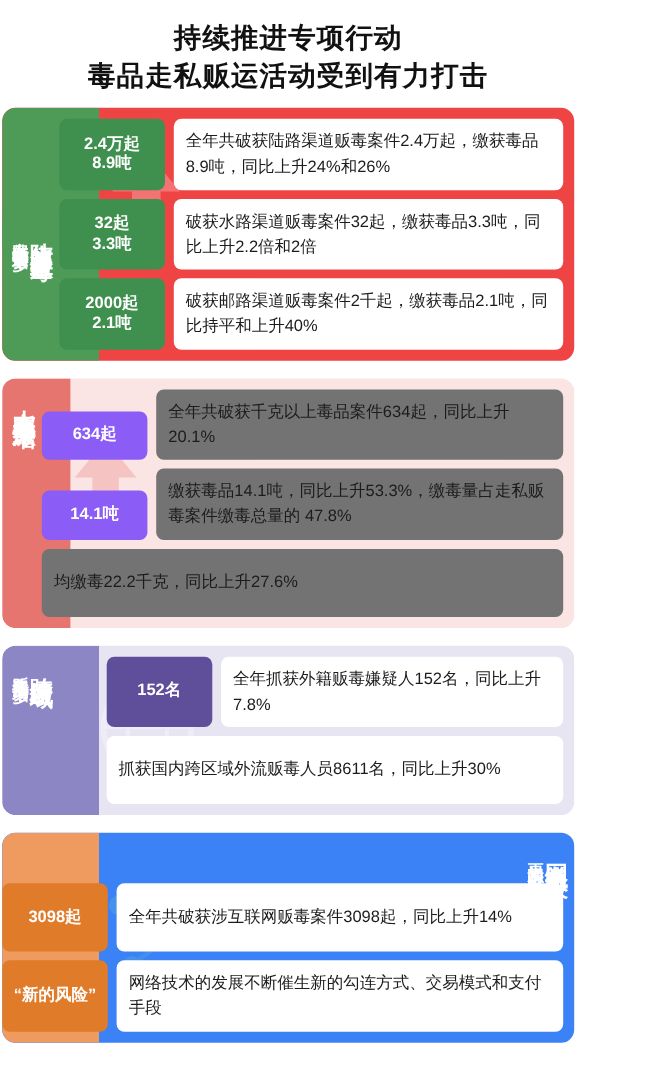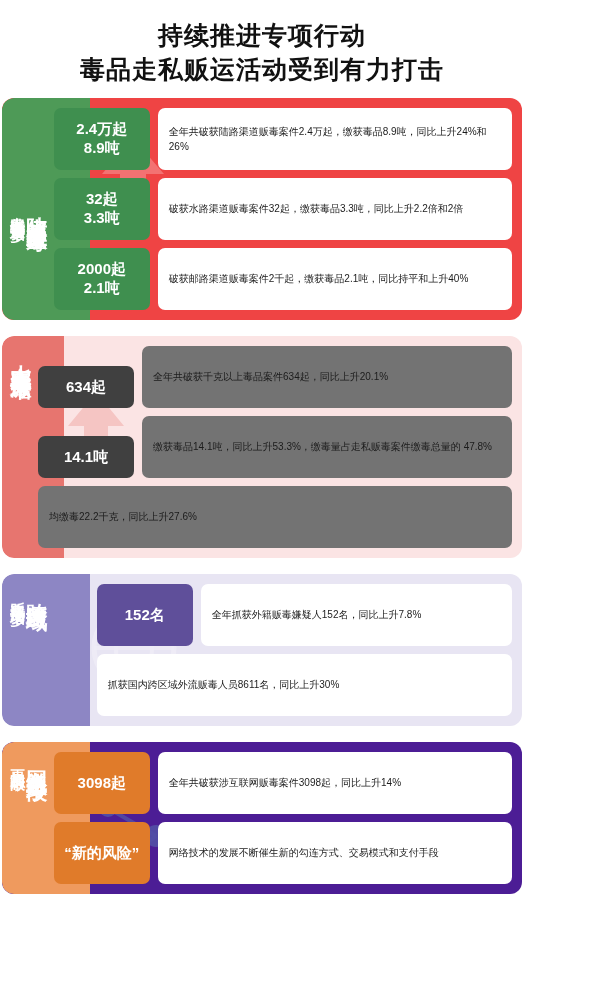--- a/index.html
+++ b/index.html
@@ -98,21 +98,21 @@
     padding: 4px 2px;
     box-sizing: border-box;
   }
   .chip .l2 {
     display: block;
   }
   .desc {
     flex: 1 1 auto;
     background: #ffffff;
     border-radius: 7px;
-    font-size: 10px;
+    font-size: 15px;
     line-height: 1.55;
     padding: 9px 11px;
     display: flex;
     align-items: center;
     box-sizing: border-box;
     color: #1c1c1c;
   }
   
   .deco {
     position: absolute;
@@ -123,30 +123,30 @@
   
   .s-green { background: #ef4444; align-items: center; }
   .s-green .vlabel { background: #4e9a57; border-radius: 12px 0 0 12px; }
   .s-green .vtext.big { color: #ffffff; }
   .s-green .vtext.small { color: #ffffff; }
   .s-green .chip { background: #3f8f4f; }
 
   .s-red { background: #fbe4e4; }
   .s-red .vlabel { background: transparent; }
   .s-red .vtext.big { color: #ffffff; }
-  .s-red .chip { background: #404040; margin-top: 20px; }
+  .s-red .chip { background: #8b5cf6; margin-top: 20px; }
   .s-red .desc { background: #737373; }
 
   .s-purple { background: #e8e5f3; gap: 43px; }
   .s-purple .vlabel { background: transparent; }
   .s-purple .vtext.big { color: #ffffff; }
   .s-purple .vtext.small { color: #ffffff; }
   .s-purple .chip { background: #5f4f9a; }
 
-  .s-orange { background: #4c1d95; }
+  .s-orange { background: #3b82f6; flex-direction: column; }
   .s-orange .vlabel { background: transparent; }
   .s-orange .vtext.big { color: #ffffff; }
   .s-orange .vtext.small { color: #ffffff; }
   .s-orange .chip { background: #e07b2a; }
 
   
   .labelbg {
     position: absolute;
     left: 0;
     top: 0;

